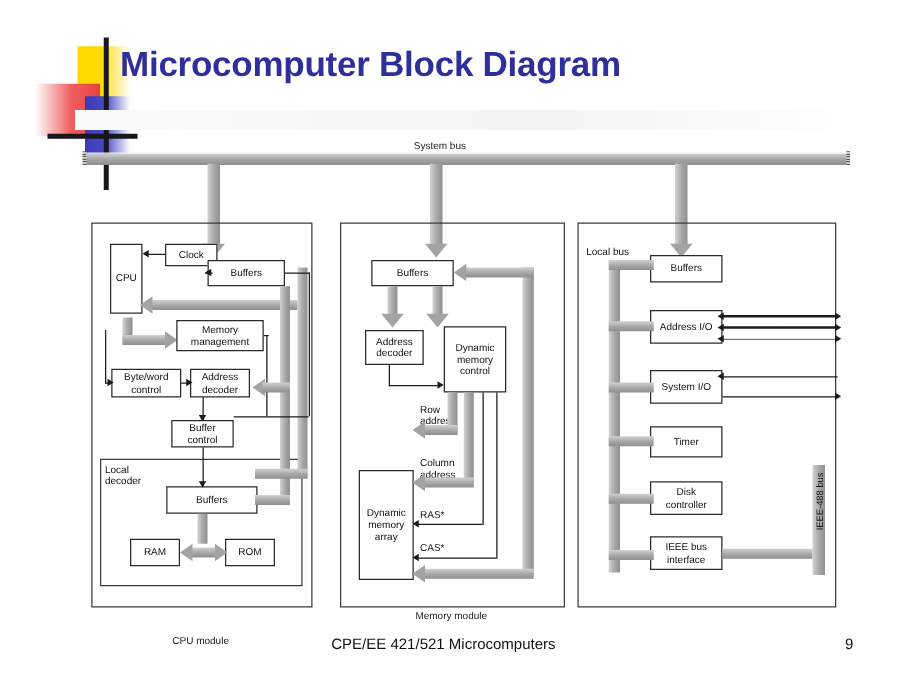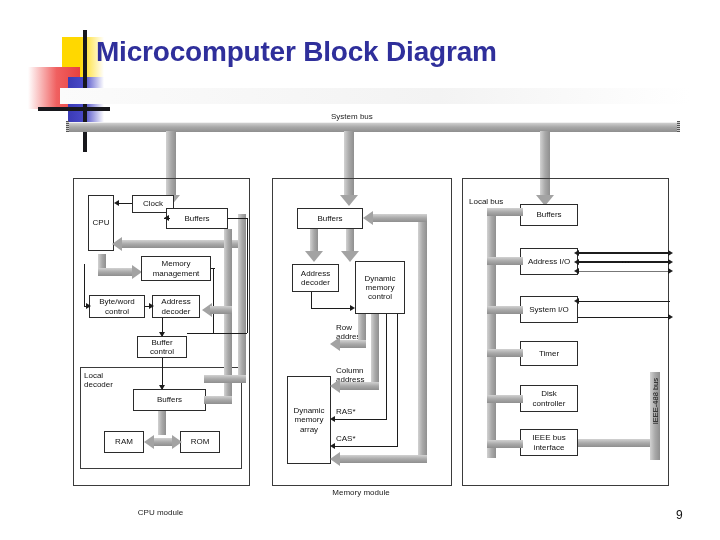--- a/index.html
+++ b/index.html
@@ -291,16 +291,17 @@
     <div class="ln ln-h" style="left:578px;top:213px;width:92px;"></div>
     <div class="tip-r" style="left:668px;top:210px;"></div>
 
     <div class="stub-h" style="left:578px;top:335px;width:72px;height:8px;"></div>
     <div class="stub" style="left:650px;top:268px;width:10px;height:88px;"></div>
     <div class="vlabel" style="left:651px;top:274px;">IEEE-488 bus</div>
 
   </div>
 
   <div class="footer">
+    <div class="foot-txt">CPE/EE 421/521 Microcomputers</div>
     <div class="foot-num">9</div>
   </div>
 
 </div>
 
 </body></html>

